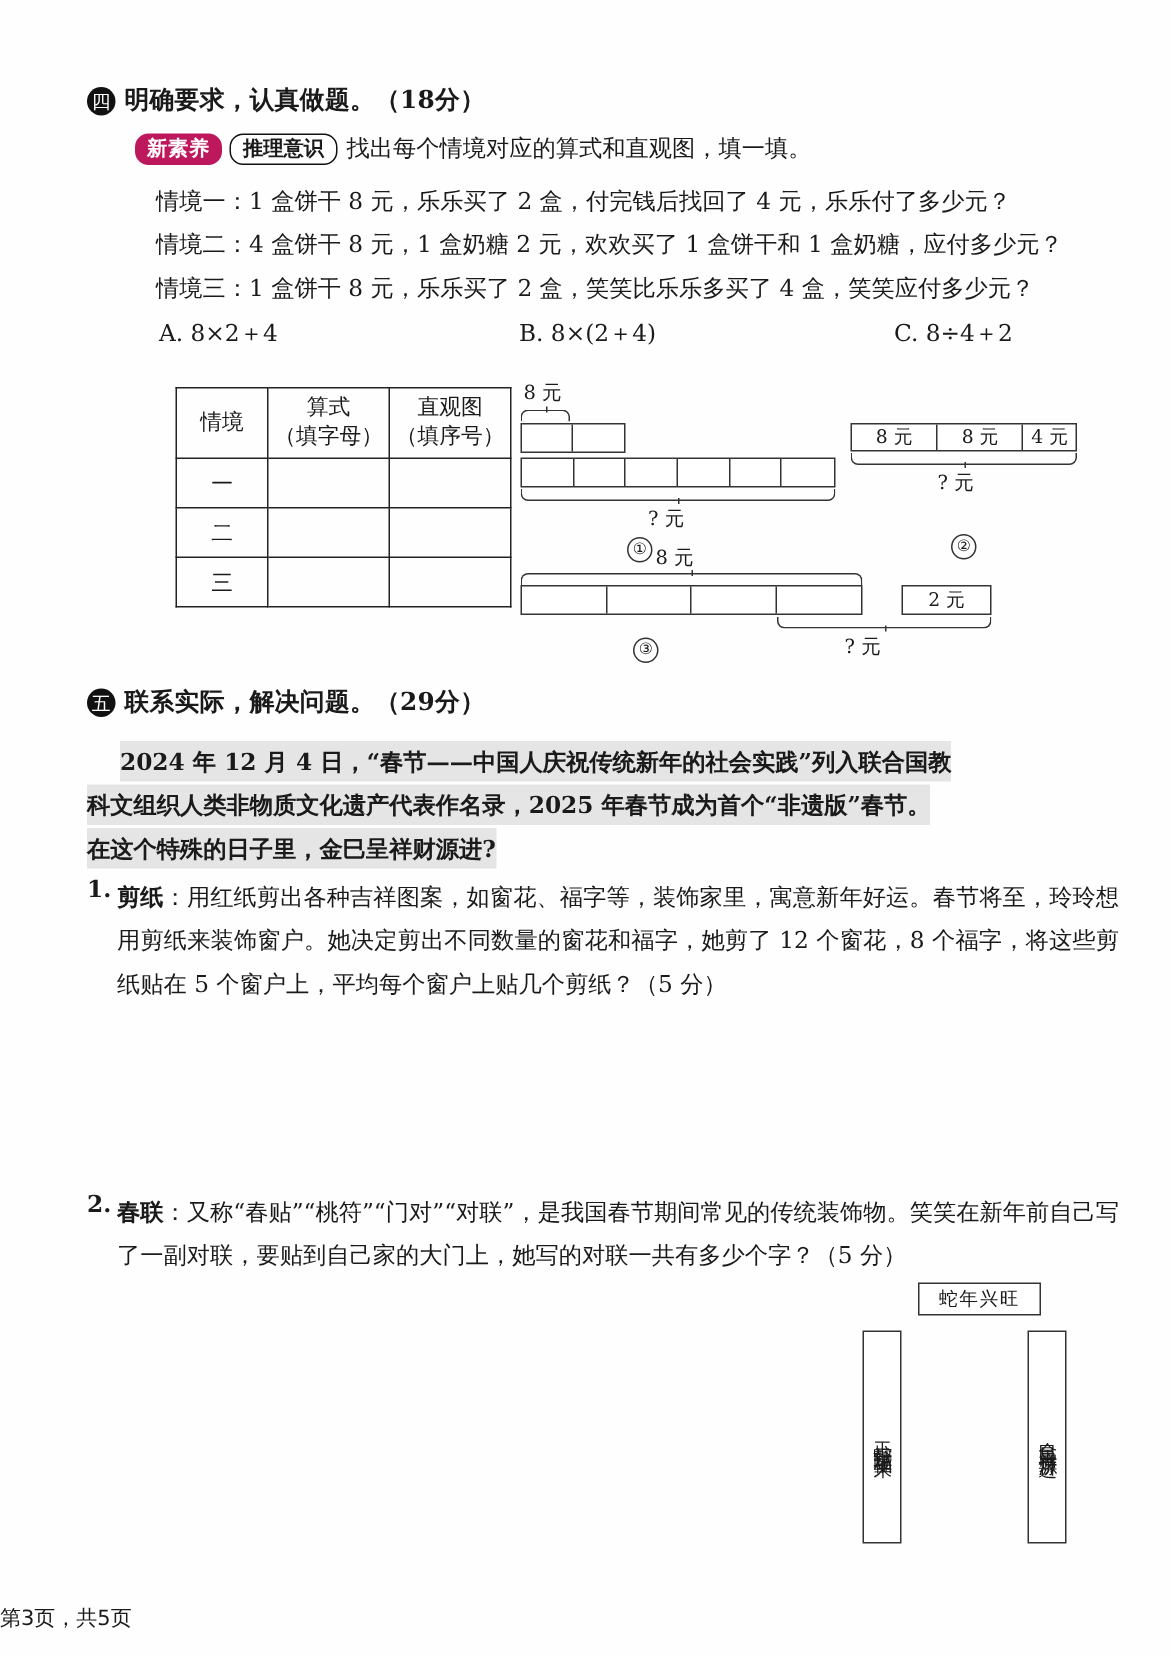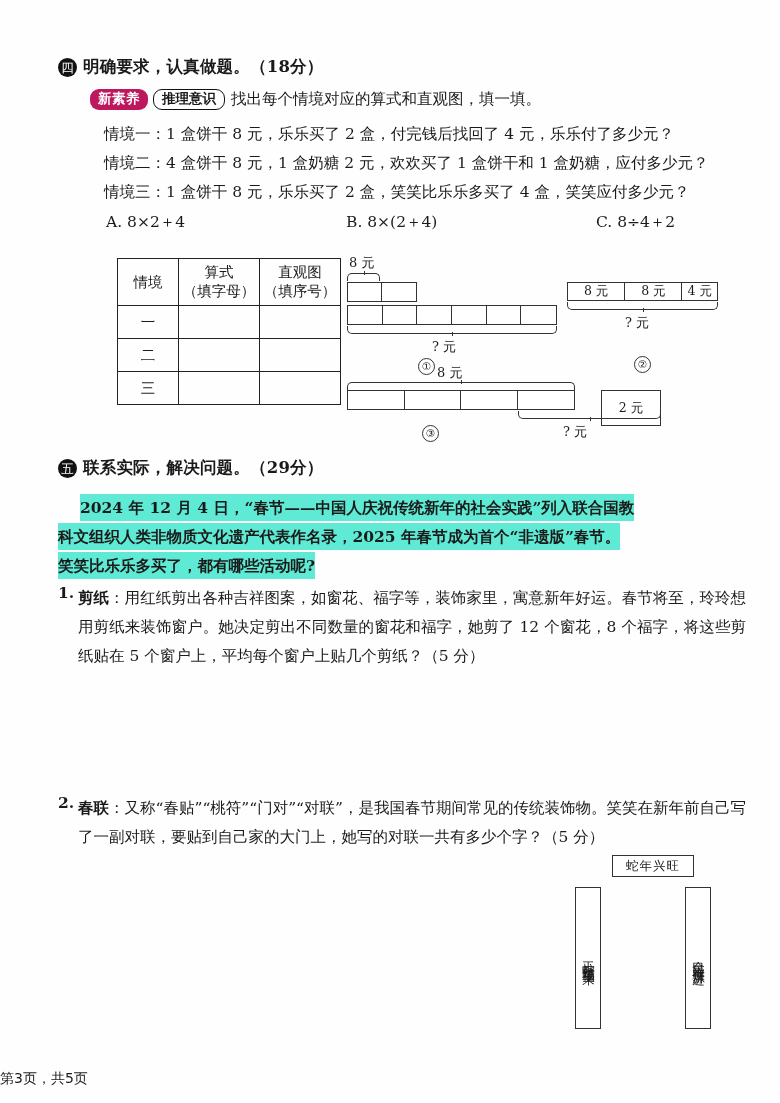--- a/index.html
+++ b/index.html
@@ -73,21 +73,21 @@
   }
   .badge-tail { font-size: 15.5px; }
 
   
   .ptext {
     position: absolute;
     font-size: 15.5px;
     line-height: 27px;
     white-space: nowrap;
   }
-  .hl { background: #5eead4; }
+  .hl { background: #e5e5e5; }
 
   
   .choices {
     position: absolute;
     width: 640px;
     display: flex;
     font-size: 15.5px;
   }
   .choice { white-space: nowrap; }
 
@@ -338,41 +338,41 @@
       <span class="brace-nub"></span>
     </div>
 
     <div class="bar" style="left:2px; top:24px; width:228px; height:20px;">
       <div class="cell" style="width:57px;"></div>
       <div class="cell" style="width:57px;"></div>
       <div class="cell" style="width:57px;"></div>
       <div class="cell" style="width:57px;"></div>
     </div>
 
-    <div class="cp-box" style="left:256px; top:24px; width:60px; height:36px; font-size:12.5px; letter-spacing:0;">2 元</div>
+    <div class="cp-box" style="left:256px; top:24px; width:60px; height:20px; font-size:12.5px; letter-spacing:0;">2 元</div>
 
     <div class="brace down" style="left:173px; top:45px; width:143px;">
       <span class="brace-nub"></span>
     </div>
 
     <div class="dlabel" style="left:218px; top:59px;">? 元</div>
   </div>
 
   <div class="dnum" style="left:422px; top:424px;">
     <span class="circled">③</span>
   </div>
 
   <div class="sec-head" style="left:58px; top:457px;">
     <span class="sec-num">五</span>
     <span class="sec-title">联系实际，解决问题。（29分）</span>
   </div>
 
   <div class="ptext hl" style="left:80px; top:494px; font-weight:bold;">2024 年 12 月 4 日，“春节——中国人庆祝传统新年的社会实践”列入联合国教</div>
   <div class="ptext hl" style="left:58px; top:523px; font-weight:bold;">科文组织人类非物质文化遗产代表作名录，2025 年春节成为首个“非遗版”春节。</div>
-  <div class="ptext hl" style="left:58px; top:552px; font-weight:bold;">笑笑比乐乐多买了，都有哪些活动呢?</div>
+  <div class="ptext hl" style="left:58px; top:552px; font-weight:bold;">在这个特殊的日子里，金巳呈祥财源进?</div>
 
   <div class="prob-no" style="left:58px; top:583px;">1.</div>
   <div class="prob-body" style="left:78px; top:583px; width:668px;">
     <b>剪纸</b><span>：用红纸剪出各种吉祥图案，如窗花、福字等，装饰家里，寓意新年好运。春节将至，玲玲想用剪纸来装饰窗户。她决定剪出不同数量的窗花和福字，她剪了 12 个窗花，8 个福字，将这些剪纸贴在 5 个窗户上，平均每个窗户上贴几个剪纸？（5 分）</span>
   </div>
 
   <div class="prob-no" style="left:58px; top:793px;">2.</div>
   <div class="prob-body" style="left:78px; top:793px; width:668px;">
     <b>春联</b><span>：又称“春贴”“桃符”“门对”“对联”，是我国春节期间常见的传统装饰物。笑笑在新年前自己写了一副对联，要贴到自己家的大门上，她写的对联一共有多少个字？（5 分）</span>
   </div>

